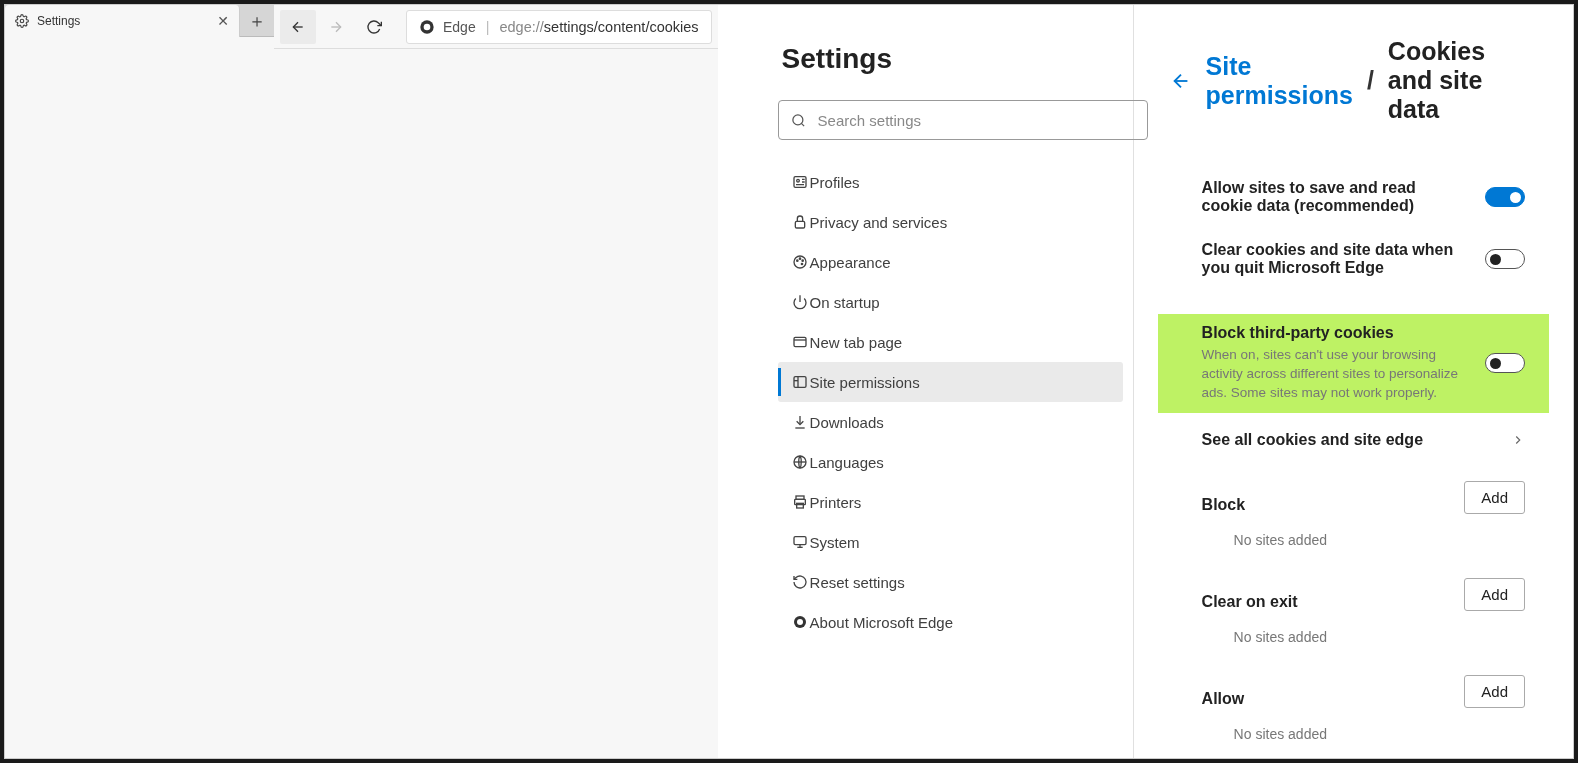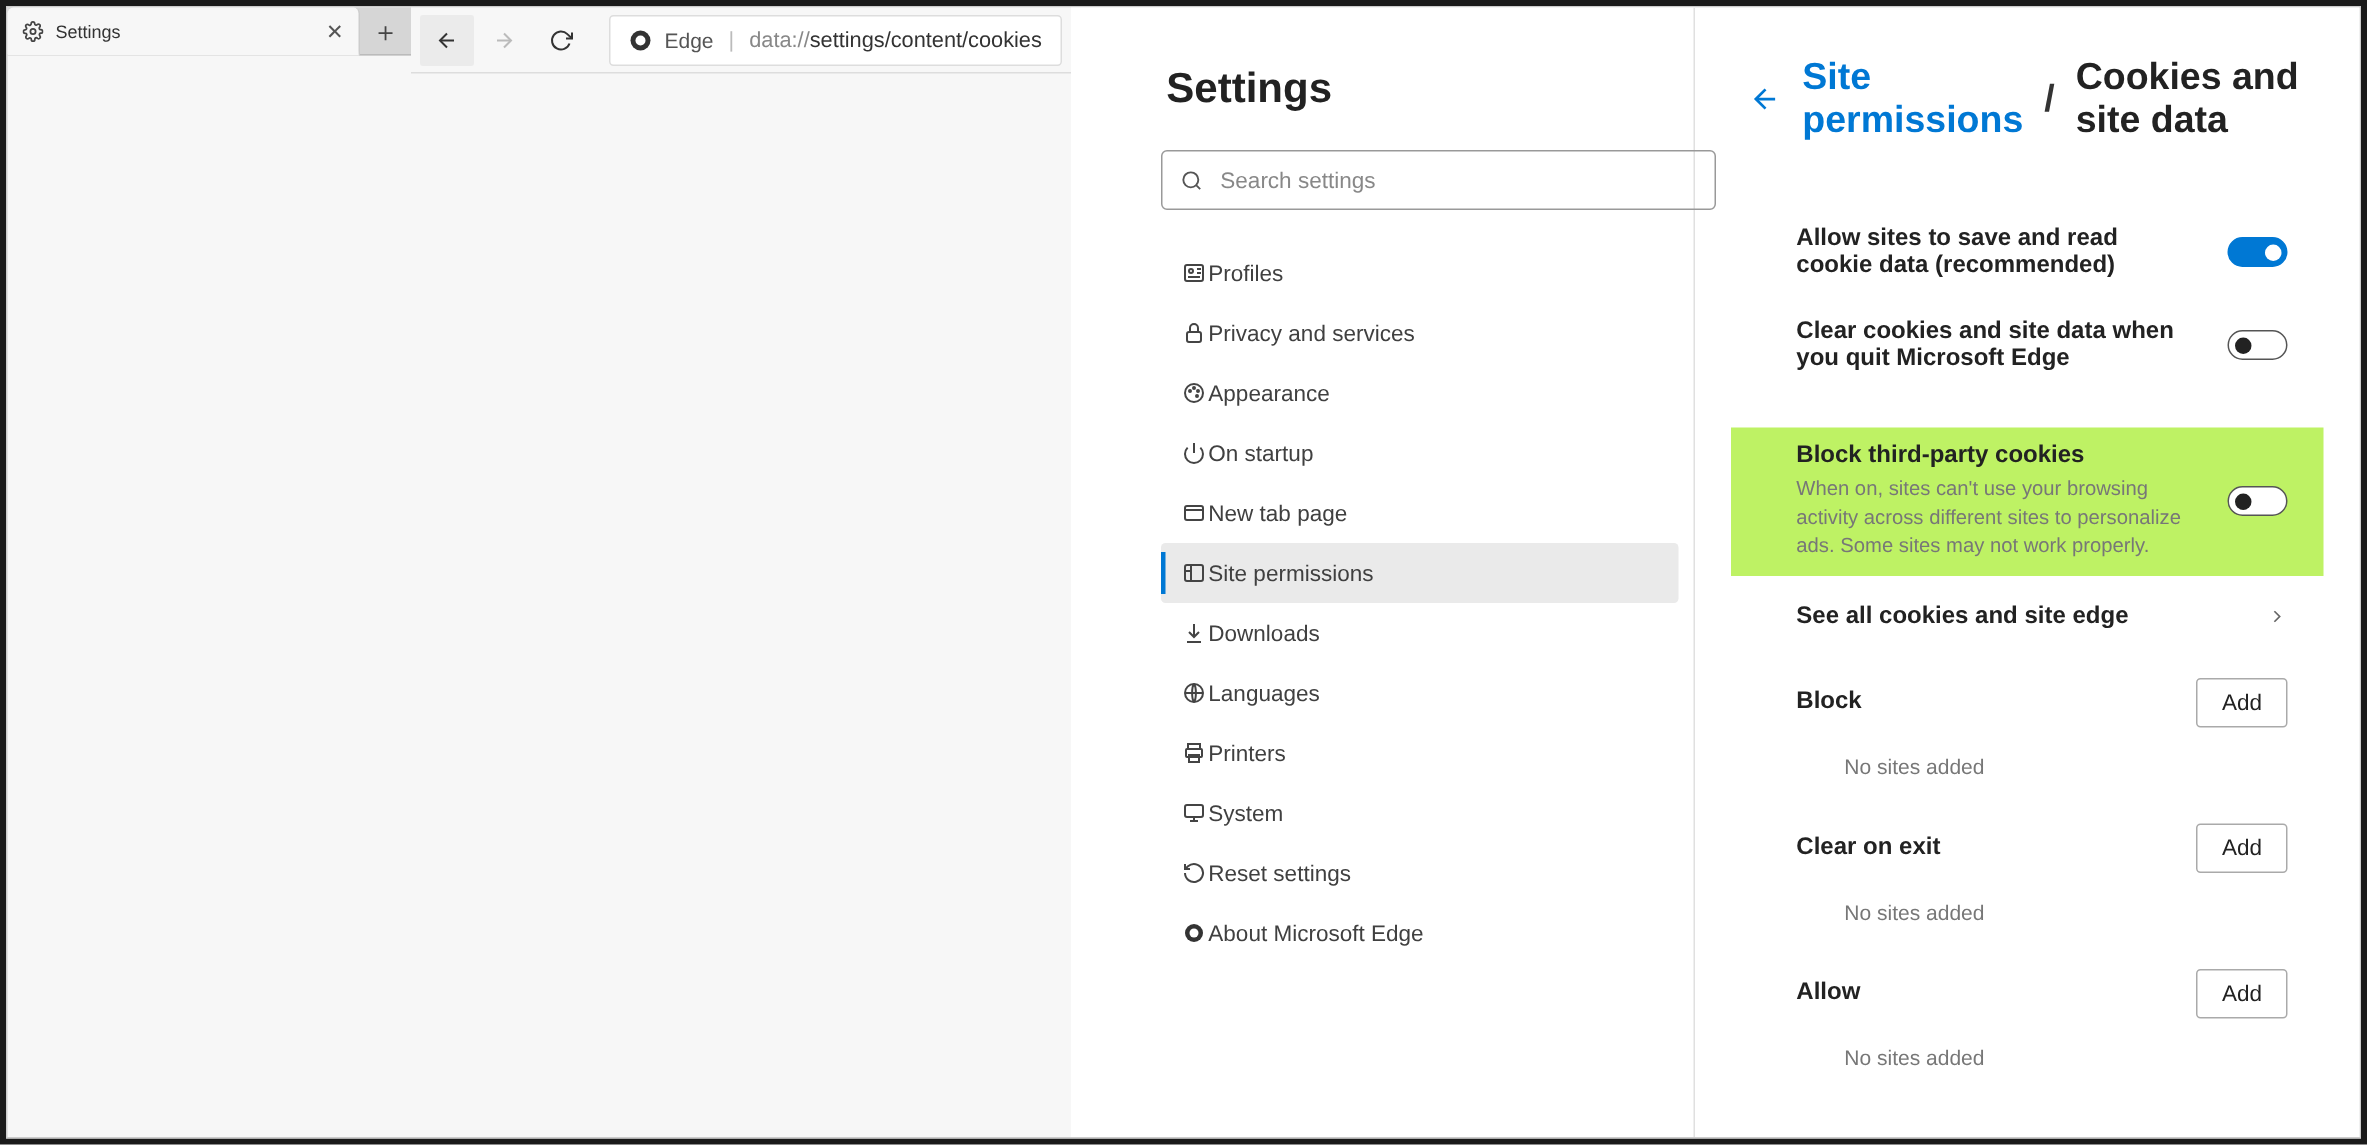--- a/index.html
+++ b/index.html
@@ -206,21 +206,21 @@
     padding-bottom: 10px;
     margin-top: 24px;
   }
   .divider-row {
     display:flex; align-items:center; justify-content:space-between;
     padding: 18px 0 10px 0;
     cursor:pointer;
   }
   .chevron { font-size:18px; color:#666;}
   .section-head {
-    display:flex; align-items:center; justify-content:space-between;
+    display:flex; align-items:flex-end; justify-content:space-between;
     padding: 22px 0 6px 0;
   }
   .section-head .setting-title { font-size:16px;}
   .add-btn {
     border:1px solid #aaa; background:#fff; padding:7px 16px; font-size:15px;
     cursor:pointer; border-radius:3px; color:#222;
   }
   .empty-text { font-size:14px; color:#777; padding:12px 0 8px 32px;}
   svg {display:block;}
 </style>
@@ -266,21 +266,21 @@
       <div class="edge-ident">
         <span>
           <svg width="16" height="16" viewBox="0 0 24 24">
               <circle cx="12" cy="12" r="10" fill="#333"></circle>
               <circle cx="12" cy="12" r="5" fill="#fff"></circle>
             </svg>
         </span>
         <span>Edge</span>
       </div>
       <span class="addr-sep">|</span>
-      <span class="addr-url"><span class="dim">data://</span><span>settings/content/cookies</span></span>
+      <span class="addr-url"><span class="dim">edge://</span><span>settings/content/cookies</span></span>
     </div>
   </div>
 
   <div class="content">
 
     <div class="sidebar">
       <h1>Settings</h1>
       <div class="search-box">
         <span class="icon">
           <svg width="15" height="15" viewBox="0 0 24 24" fill="none" stroke="#555" stroke-width="2">

